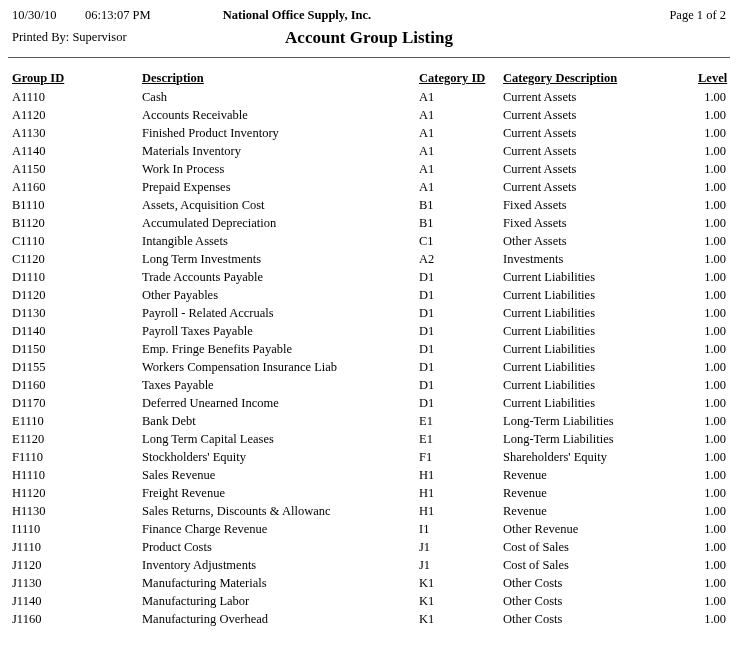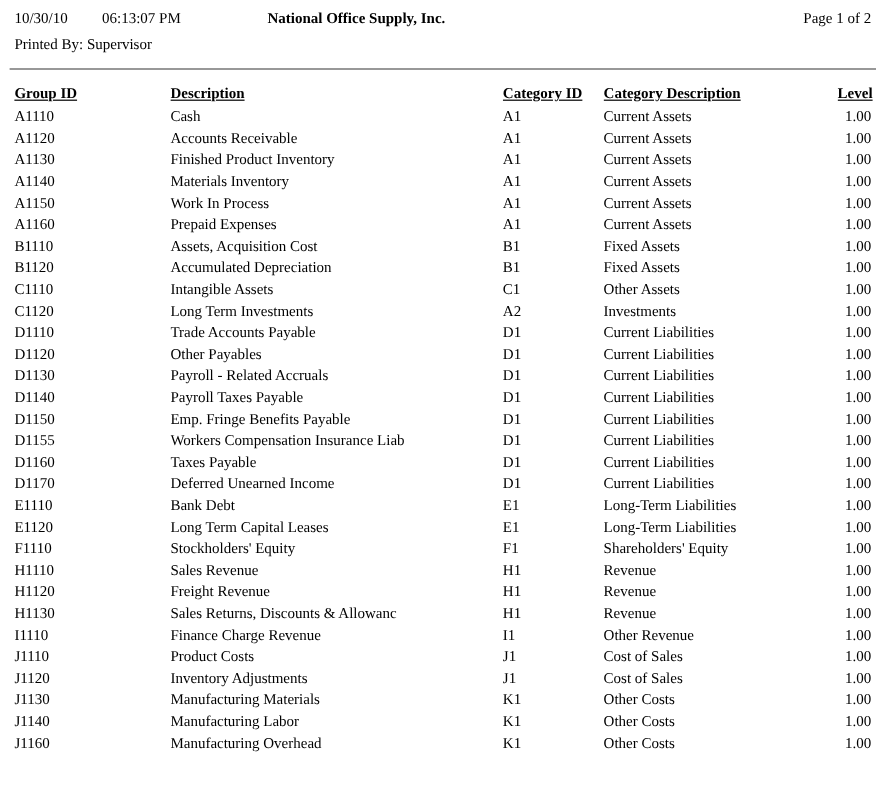--- a/index.html
+++ b/index.html
@@ -64,20 +64,21 @@
 <body>
 
 <div class="page">
 
   <div class="rpt-header">
     <span class="hdr-date">10/30/10</span>
     <span class="hdr-time">06:13:07 PM</span>
     <div class="hdr-company">National Office Supply, Inc.</div>
     <span class="hdr-page">Page 1 of 2</span>
     <span class="hdr-printed">Printed By: Supervisor</span>
+    <div class="hdr-title">Account Group Listing</div>
     <div class="hdr-rule"></div>
   </div>
 
   <table class="listing">
     <colgroup>
       <col class="c0">
         <col class="c1">
         <col class="c2">
         <col class="c3">
         <col class="c4">

